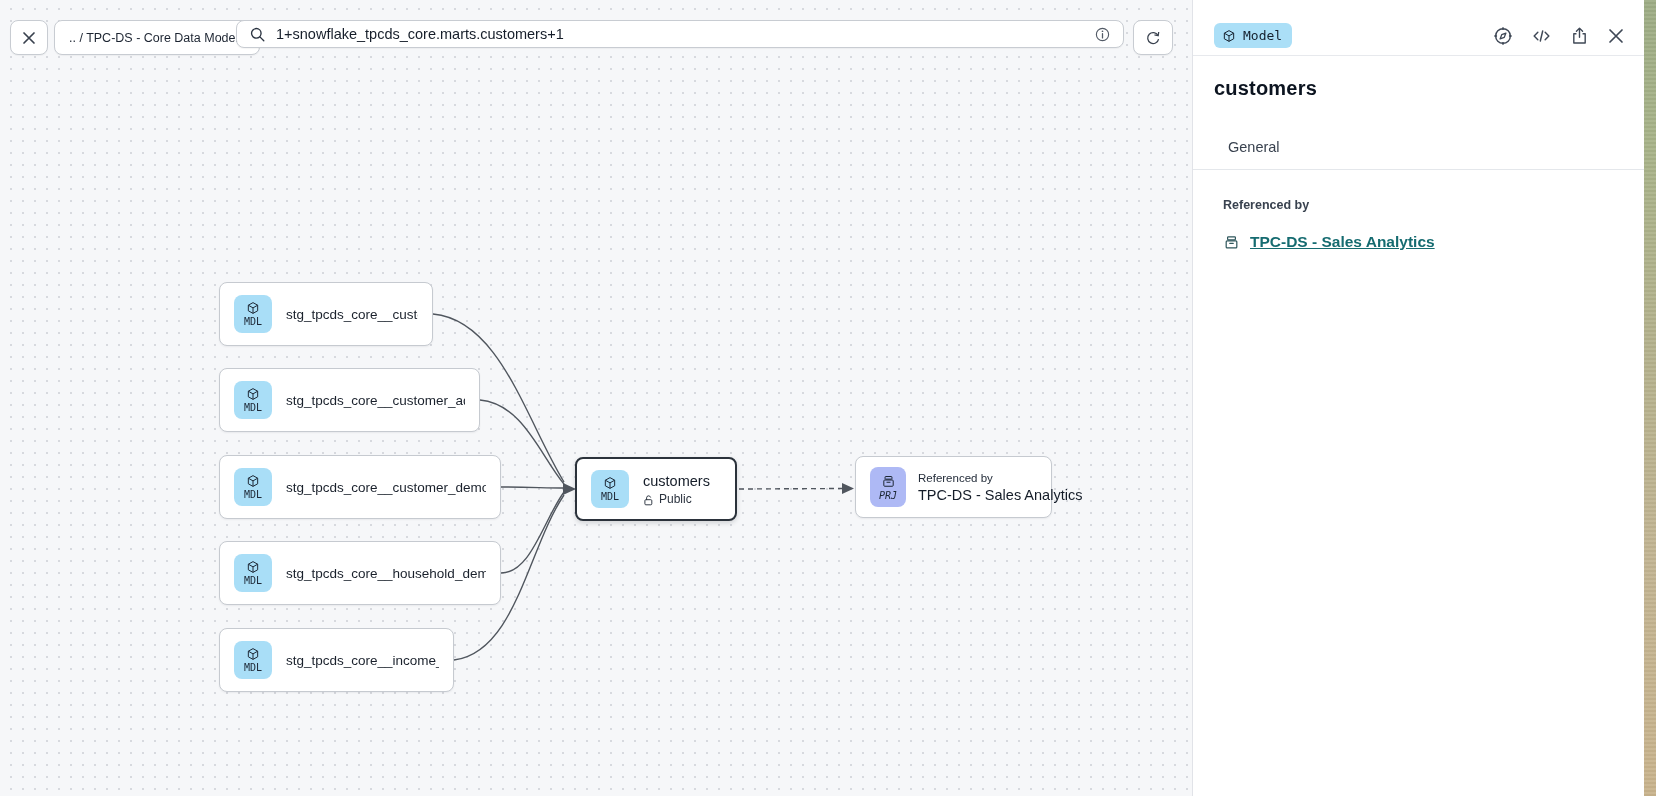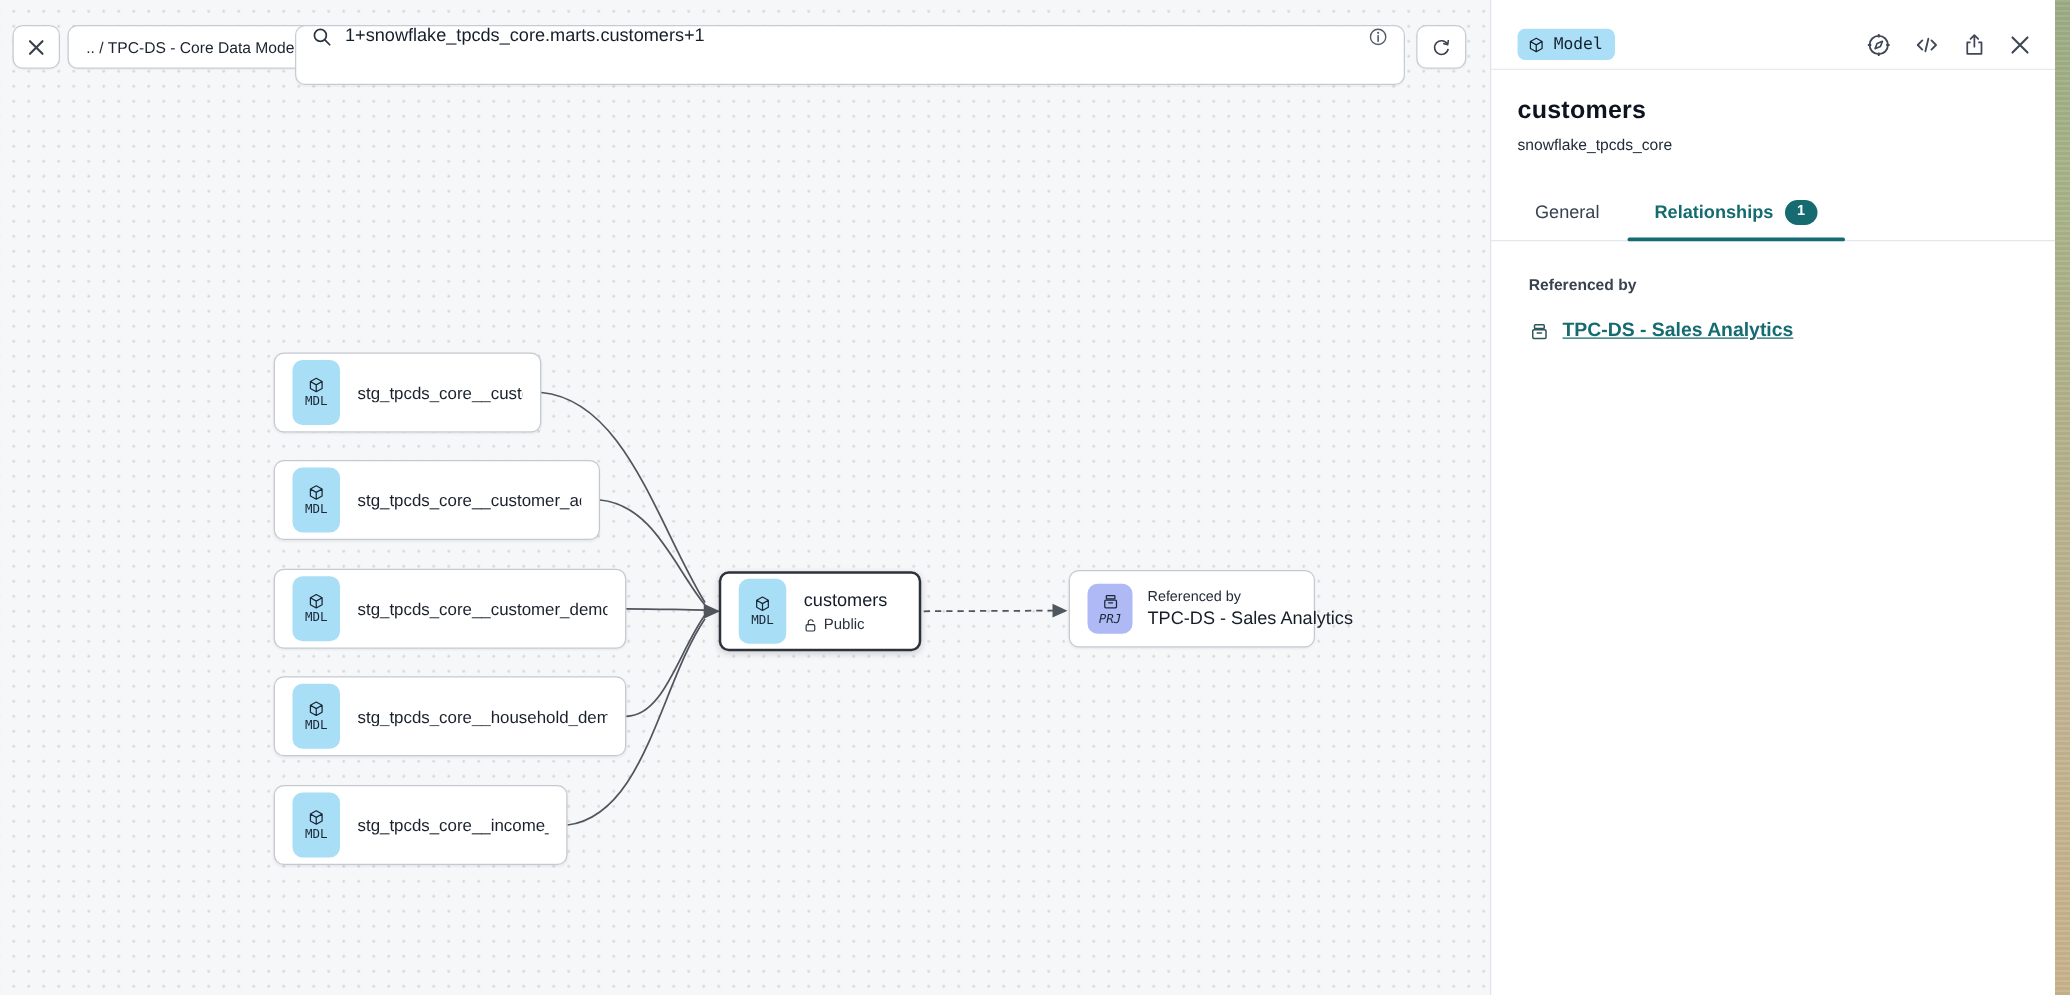--- a/index.html
+++ b/index.html
@@ -28,40 +28,40 @@
   .edges { position:absolute; left:0; top:0; pointer-events:none; }
   
   .tbtn {
     position:absolute; top:20px; background:#fff; border:1px solid #c8ccd2;
     border-radius:8px; display:flex; align-items:center; justify-content:center;
     color:#3a4350; box-shadow:0 1px 1px rgba(22,27,34,.04); cursor:pointer;
   }
   .close-btn { left:10px; width:38px; height:35px; }
   .breadcrumb-btn { left:54px; height:35px; padding:0 14px; font-size:12.5px; color:#1c2431; white-space:nowrap; }
   .searchbox {
-    position:absolute; top:20px; left:236px; width:888px; height:48px;
+    position:absolute; top:20px; left:236px; width:888px; height:28px;
     background:#fff; border:1px solid #c8ccd2; border-radius:8px;
-    display:flex; align-items:flex-start; padding:0 12px;
+    display:flex; align-items:center; padding:0 12px;
     box-shadow:0 1px 1px rgba(22,27,34,.04);
   }
   .searchbox input {
     flex:1; border:none; outline:none; background:transparent;
     font-family:"Liberation Sans",sans-serif; font-size:14.5px; color:#161e2a;
     margin-left:10px; padding:0;
   }
   .refresh-btn { left:1133px; width:40px; height:35px; }
   
   .node {
     position:absolute; height:64px; background:#fff; border:1px solid #c6cad0;
     border-radius:8px; display:flex; align-items:center; gap:14px; padding:0 14px;
     box-shadow:0 1px 2px rgba(20,24,31,.06);
   }
   .node-label { font-size:13.5px; color:#1a212c; white-space:nowrap; overflow:hidden; }
   .type-badge {
-    flex:0 0 auto; width:38px; height:52px; border-radius:8px;
+    flex:0 0 auto; width:38px; height:38px; border-radius:8px;
     display:flex; flex-direction:column; align-items:center; justify-content:center;
     color:#1c2735;
   }
   .badge-mdl { background:#a9def7; }
   .badge-prj { background:#aeb9f5; width:36px; height:40px;font-style:italic; }
   .badge-code {
     font-family:"DejaVu Sans Mono","Liberation Mono",monospace;
     font-size:10px; line-height:11px; margin-top:1px; letter-spacing:0;
   }
   .n1 { left:219px; top:282px; width:214px; }
@@ -275,30 +275,25 @@
       <span class="icon-btn">
         <svg width="20" height="20" viewBox="0 0 20 20">
           <path d="M4 4 L16 16 M16 4 L4 16" stroke="currentColor" stroke-width="1.7" stroke-linecap="round"></path>
         </svg>
       </span>
     </span>
   </div>
 
   <div class="p-titlewrap">
     <h1 class="p-title">customers</h1>
-    <div class="p-subtitle">snowflake_tpcds_core</div>
   </div>
 
   <div class="tabs">
     <span class="tab">
       <span>General</span>
-    </span>
-    <span class="tab active">
-      <span>Relationships</span>
-      <span class="count-pill">1</span>
     </span>
   </div>
 
   <div class="p-body">
     <div class="ref-label">Referenced by</div>
     <div class="ref-row">
       <svg width="17" height="17" viewBox="0 0 24 24">
         <rect x="6.5" y="4" width="11" height="4.2" rx="1" fill="none" stroke="#2e565b" stroke-width="1.7"></rect>
         <rect x="4.5" y="9.6" width="15" height="10" rx="1.4" fill="none" stroke="#2e565b" stroke-width="1.7"></rect>
         <path d="M9.5 13.2 H14.5" stroke="#2e565b" stroke-width="1.7" stroke-linecap="round"></path>

